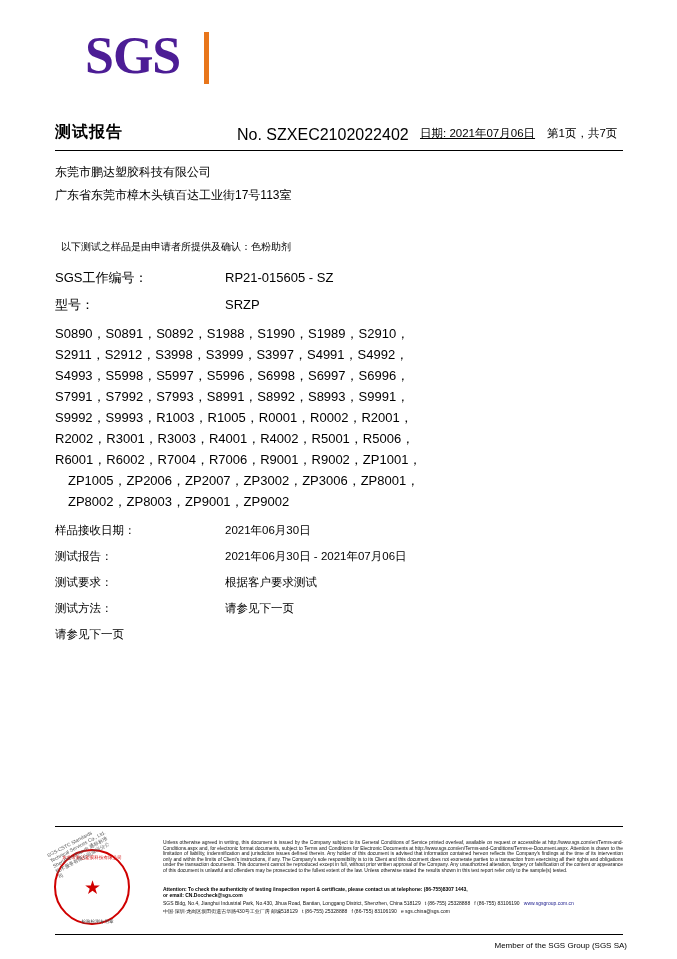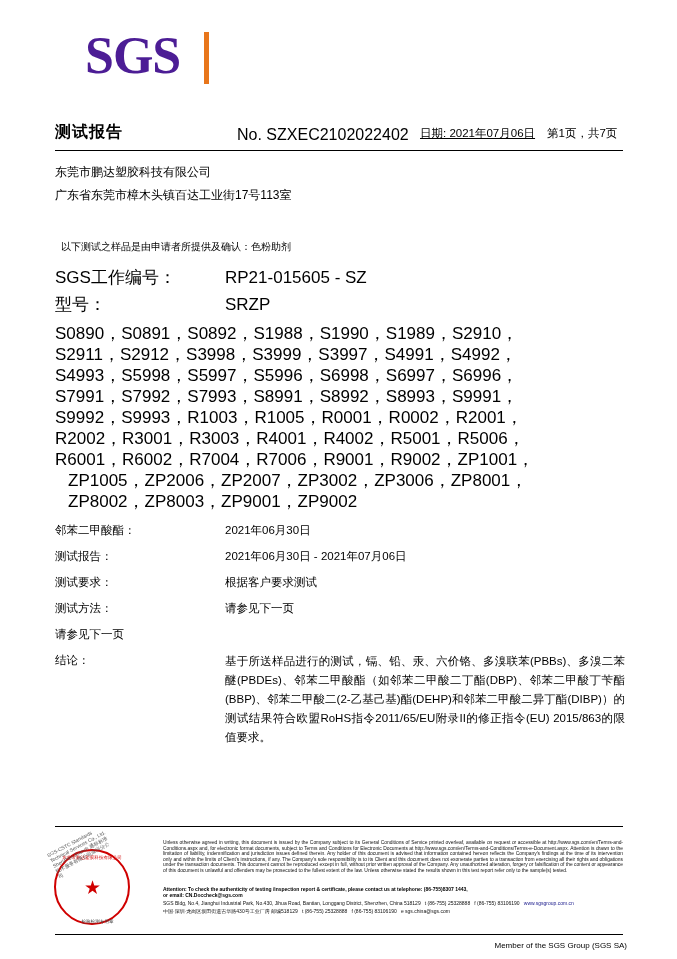--- a/index.html
+++ b/index.html
@@ -109,21 +109,21 @@
     font-size: 10px;
     margin-left: 6px;
   }
 
   
   .fields {
     position: absolute;
     left: 55px;
     top: 269px;
     width: 570px;
-    font-size: 17px;
+    font-size: 13px;
   }
   .field-row {
     display: flex;
     align-items: flex-start;
     margin-bottom: 10px;
   }
   .field-label {
     width: 170px;
     flex: 0 0 170px;
     line-height: 17px;
@@ -315,41 +315,37 @@
         <div>R2002，R3001，R3003，R4001，R4002，R5001，R5006，</div>
         <div>R6001，R6002，R7004，R7006，R9001，R9002，ZP1001，</div>
         <div class="indent">ZP1005，ZP2006，ZP2007，ZP3002，ZP3006，ZP8001，</div>
         <div class="indent">ZP8002，ZP8003，ZP9001，ZP9002</div>
       </div>
     </div>
   </div>
 
   <div class="fields2">
     <div class="field-row">
-      <div class="field-label">邻苯二甲酸酯：</div>
+      <div class="field-label">样品接收日期：</div>
       <div class="field-value">2021年06月30日</div>
     </div>
     <div class="field-row">
       <div class="field-label">测试报告：</div>
       <div class="field-value">2021年06月30日 - 2021年07月06日</div>
     </div>
     <div class="field-row">
       <div class="field-label">测试要求：</div>
       <div class="field-value">根据客户要求测试</div>
     </div>
     <div class="field-row">
       <div class="field-label">测试方法：</div>
       <div class="field-value">请参见下一页</div>
     </div>
     <div class="field-row">
       <div class="field-value">请参见下一页</div>
-    </div>
-    <div class="field-row">
-      <div class="field-label">结论：</div>
-      <div class="field-value concl-text">基于所送样品进行的测试，镉、铅、汞、六价铬、多溴联苯(PBBs)、多溴二苯醚(PBDEs)、邻苯二甲酸酯（如邻苯二甲酸二丁酯(DBP)、邻苯二甲酸丁苄酯(BBP)、邻苯二甲酸二(2-乙基己基)酯(DEHP)和邻苯二甲酸二异丁酯(DIBP)）的测试结果符合欧盟RoHS指令2011/65/EU附录II的修正指令(EU) 2015/863的限值要求。</div>
     </div>
   </div>
 
   <div class="footer-line"></div>
 
   <div class="stamp">
     <div class="stamp-circle"></div>
     <div class="stamp-ring-text">东莞市鹏达塑胶科技有限公司</div>
     <div class="stamp-star">★</div>
     <div class="stamp-sub">检验检测专用章</div>

